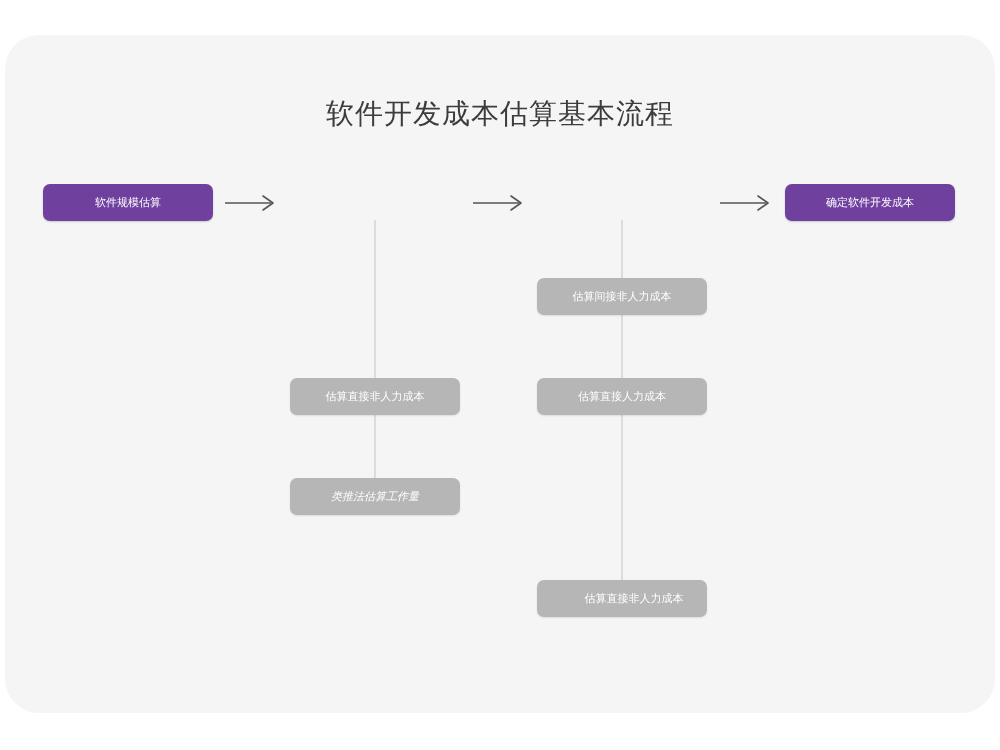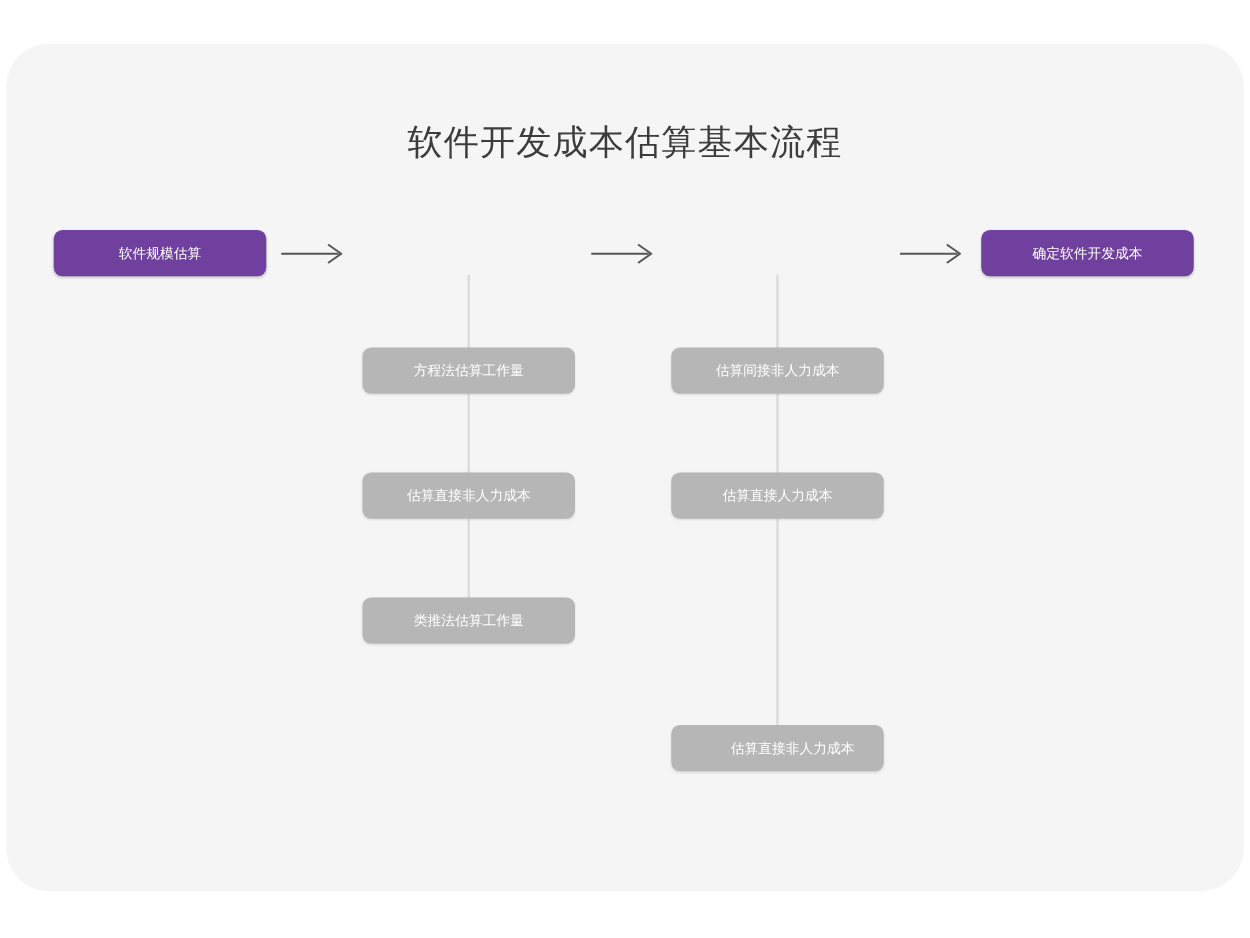--- a/index.html
+++ b/index.html
@@ -134,25 +134,24 @@
         <polyline points="40,3 50,10 40,17" fill="none" stroke="#555555" stroke-width="1.6" stroke-linecap="round" stroke-linejoin="round"></polyline>
       </svg>
     </div>
 
     <div class="node primary col1 row-top">软件规模估算</div>
 
 
 
     <div class="node primary col4 row-top">确定软件开发成本</div>
 
-    <div class="node secondary col2" style="top:278px;">方程法估算工作量</div>
 
     <div class="node secondary col2" style="top:378px;">估算直接非人力成本</div>
 
-    <div class="node secondary col2" style="top:478px;">类推法估算工作量</div>
+    <div class="node secondary col2" style="top:478px;font-style:italic;">类推法估算工作量</div>
 
     <div class="node secondary col3" style="top:278px;">估算间接非人力成本</div>
 
     <div class="node secondary col3" style="top:378px;">估算直接人力成本</div>
 
 
     <div class="node secondary col3" style="top:580px;padding-left:24px;">估算直接非人力成本</div>
 
   </div>
 </div>

